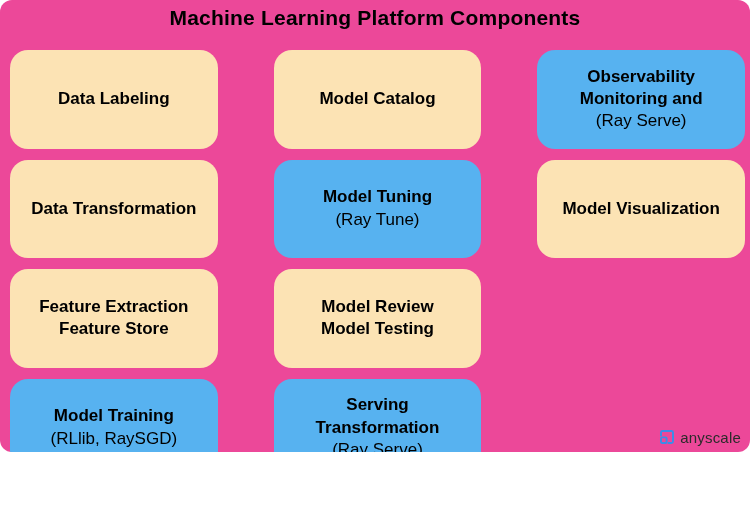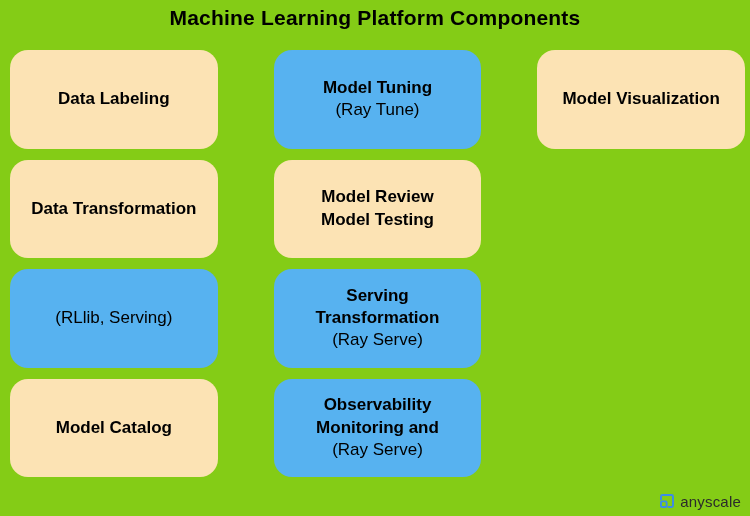--- a/index.html
+++ b/index.html
@@ -1,23 +1,24 @@
 <!DOCTYPE html>
 <html><head>
 <meta charset="utf-8">
 <style>
   * { margin: 0; padding: 0; box-sizing: border-box; }
   html, body { background: #ffffff; }
   body { font-family: "Liberation Sans", sans-serif; }
   .canvas {
     position: relative;
     width: 750px;
-    height: 516px;
-    background: #84cc16;
+    height: 452px;
+    background: #ec4899;
     overflow: hidden;
+    border-radius: 12px;
   }
   .page-title {
     position: absolute;
     top: 6px;
     left: 0;
     width: 100%;
     text-align: center;
     font-size: 21px;
     font-weight: bold;
     color: #000000;
@@ -81,23 +82,28 @@
   <div class="page-title">Machine Learning Platform Components</div>
 
   <div class="grid">
 
     <div class="cell peach">
       <div class="t">Data Labeling</div>
     </div>
     <div class="cell peach">
       <div class="t">Data Transformation</div>
     </div>
+    <div class="cell peach">
+      <div class="t">Feature Extraction</div>
+      <div class="t">Feature Store</div>
+    </div>
 
     <div class="cell blue">
-      <div class="sub">(RLlib, Serving)</div>
+      <div class="t">Model Training</div>
+      <div class="sub">(RLlib, RaySGD)</div>
     </div>
     <div class="cell peach">
       <div class="t">Model Catalog</div>
     </div>
     <div class="cell blue">
       <div class="t">Model Tuning</div>
       <div class="sub">(Ray Tune)</div>
     </div>
 
     <div class="cell peach">

